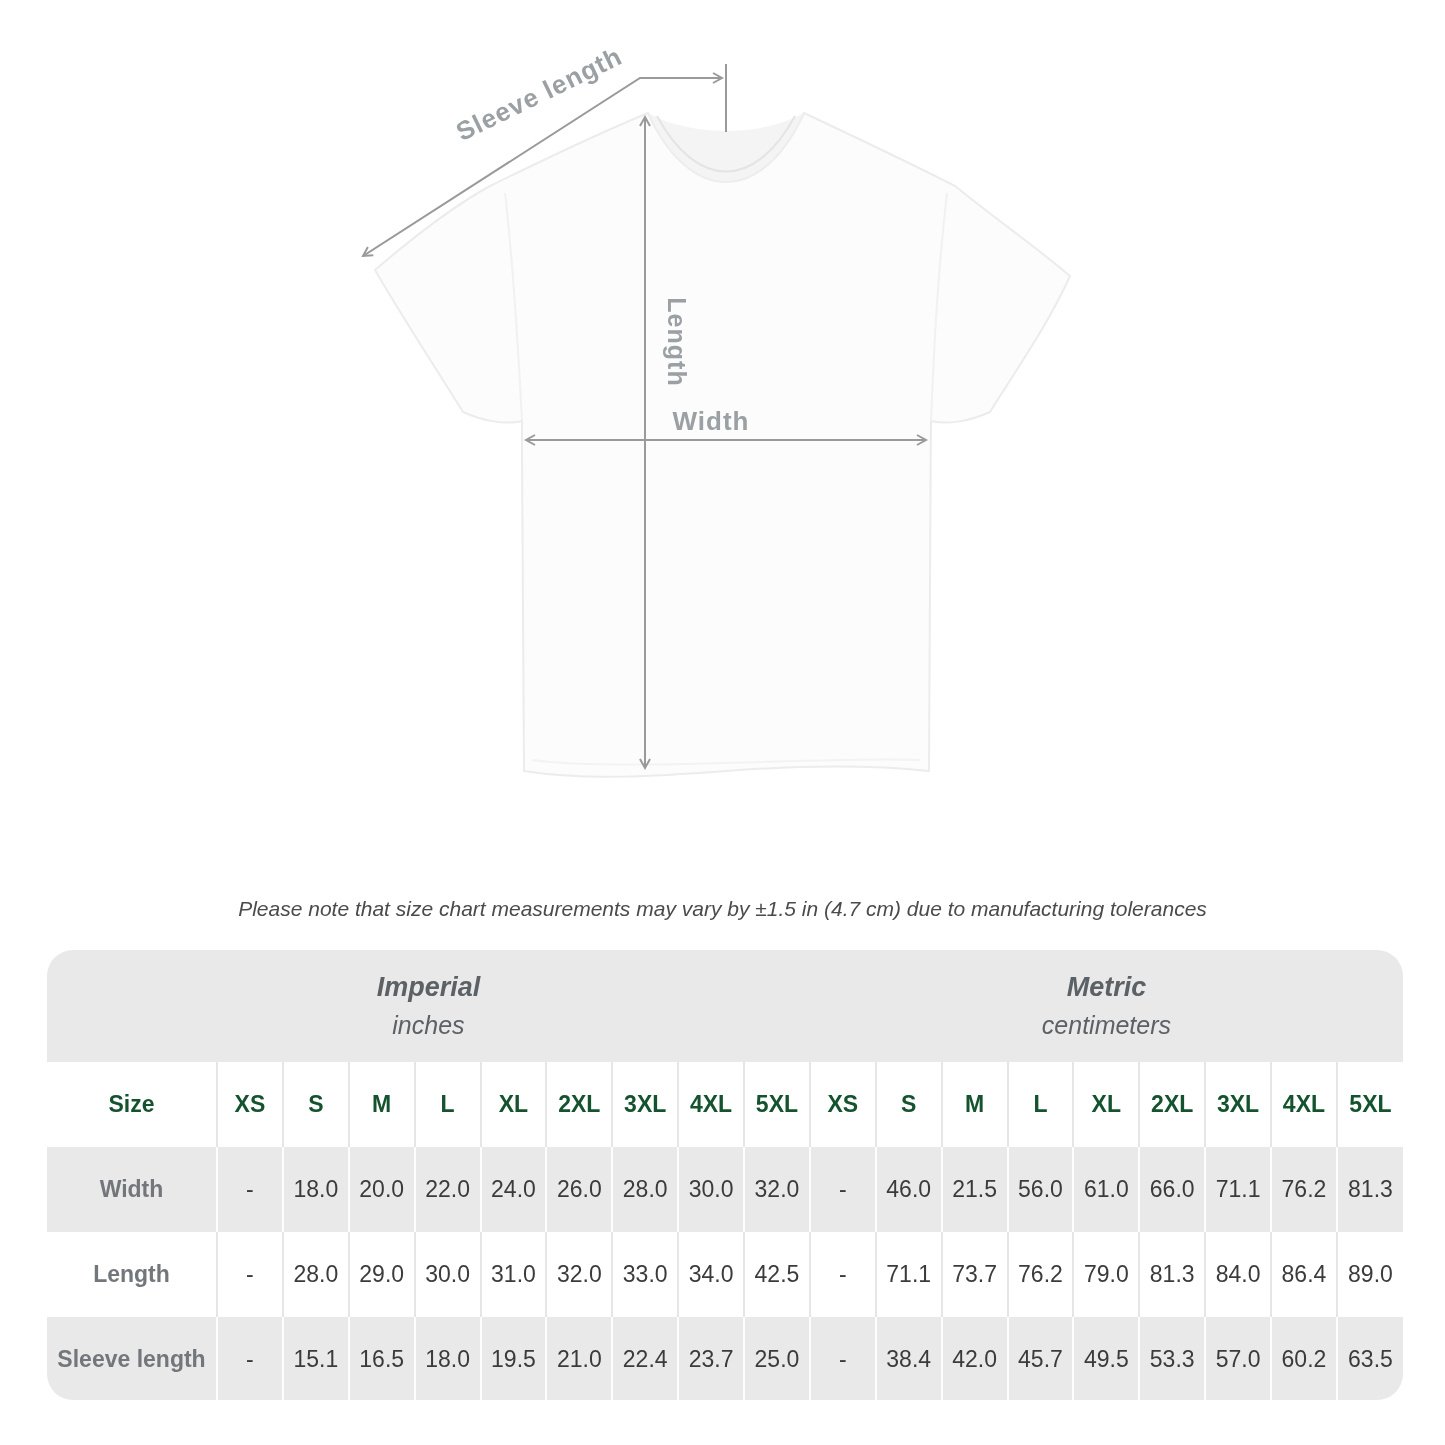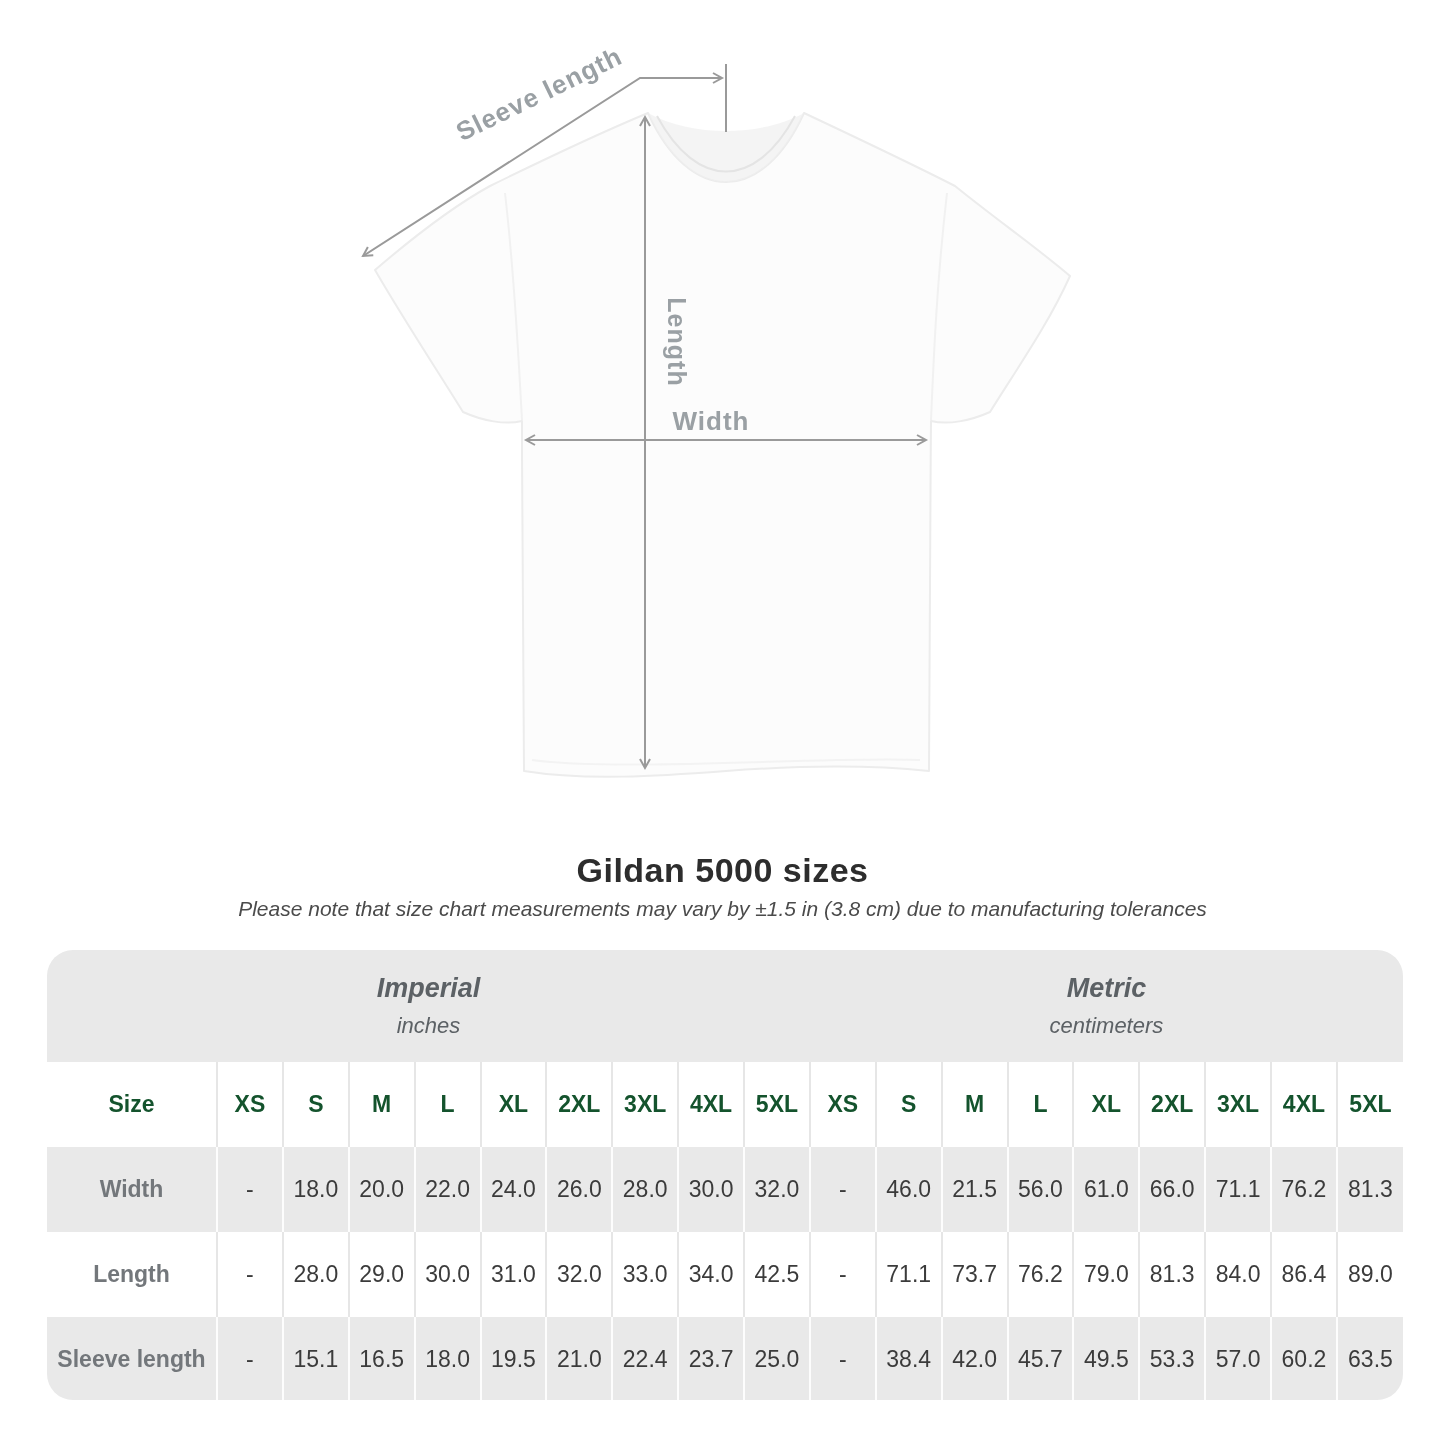--- a/index.html
+++ b/index.html
@@ -24,21 +24,21 @@
   .table-wrap{
     position:absolute;left:47px;top:950px;width:1356px;height:450px;
     border-radius:26px;overflow:hidden;background:#ffffff;
   }
   table.sizes{width:100%;height:100%;border-collapse:collapse;table-layout:fixed;}
   col.c0{width:170px;}
 
   tr.group-row{height:112px;padding-left:20px;}
   tr.group-row th{background:#e9e9e9;vertical-align:middle;text-align:center;padding:0;}
   .group-label{font-size:27px;font-weight:bold;font-style:italic;color:#5c6165;line-height:1.15;}
-  .group-unit{font-size:22px;font-style:italic;color:#5c6165;font-weight:normal;margin-top:8px;}
+  .group-unit{font-size:25px;font-style:italic;color:#5c6165;font-weight:normal;margin-top:8px;}
 
   tr.size-row{height:85px;}
   tr.size-row th{
     background:#ffffff;font-size:23px;font-weight:bold;color:#14532d;
     text-align:center;vertical-align:middle;padding:0;
   }
   tr.size-row th + th{border-left:2px solid #e6e6e6;margin-top:22px;}
 
   tr.data-row{height:85px;}
   tr.data-row th{
@@ -100,22 +100,21 @@
       <line x1="645" y1="117" x2="645" y2="768" stroke="#9a9a9a" stroke-width="2" marker-start="url(#arrow)" marker-end="url(#arrow)"></line>
     </g>
     <text transform="translate(668,342) rotate(90)" text-anchor="middle" font-size="25" font-weight="bold" letter-spacing="1" fill="#9aa0a4">Length</text>
 
     <g>
       <line x1="526" y1="440" x2="926" y2="440" stroke="#9a9a9a" stroke-width="2" marker-start="url(#arrow)" marker-end="url(#arrow)"></line>
     </g>
     <text x="711" y="430" text-anchor="middle" font-size="26" font-weight="bold" letter-spacing="1" fill="#9aa0a4">Width</text>
   </svg>
 
-  <div class="title">Gildan 5000 sizes</div>
-  <div class="subtitle">Please note that size chart measurements may vary by ±1.5 in (3.8 cm) due to manufacturing tolerances</div>
+  <div class="subtitle">Please note that size chart measurements may vary by ±1.5 in (4.7 cm) due to manufacturing tolerances</div>
 
   <div class="table-wrap">
     <table class="sizes">
       <colgroup>
         <col class="c0">
         <col>
           <col>
           <col>
           <col>
           <col>

